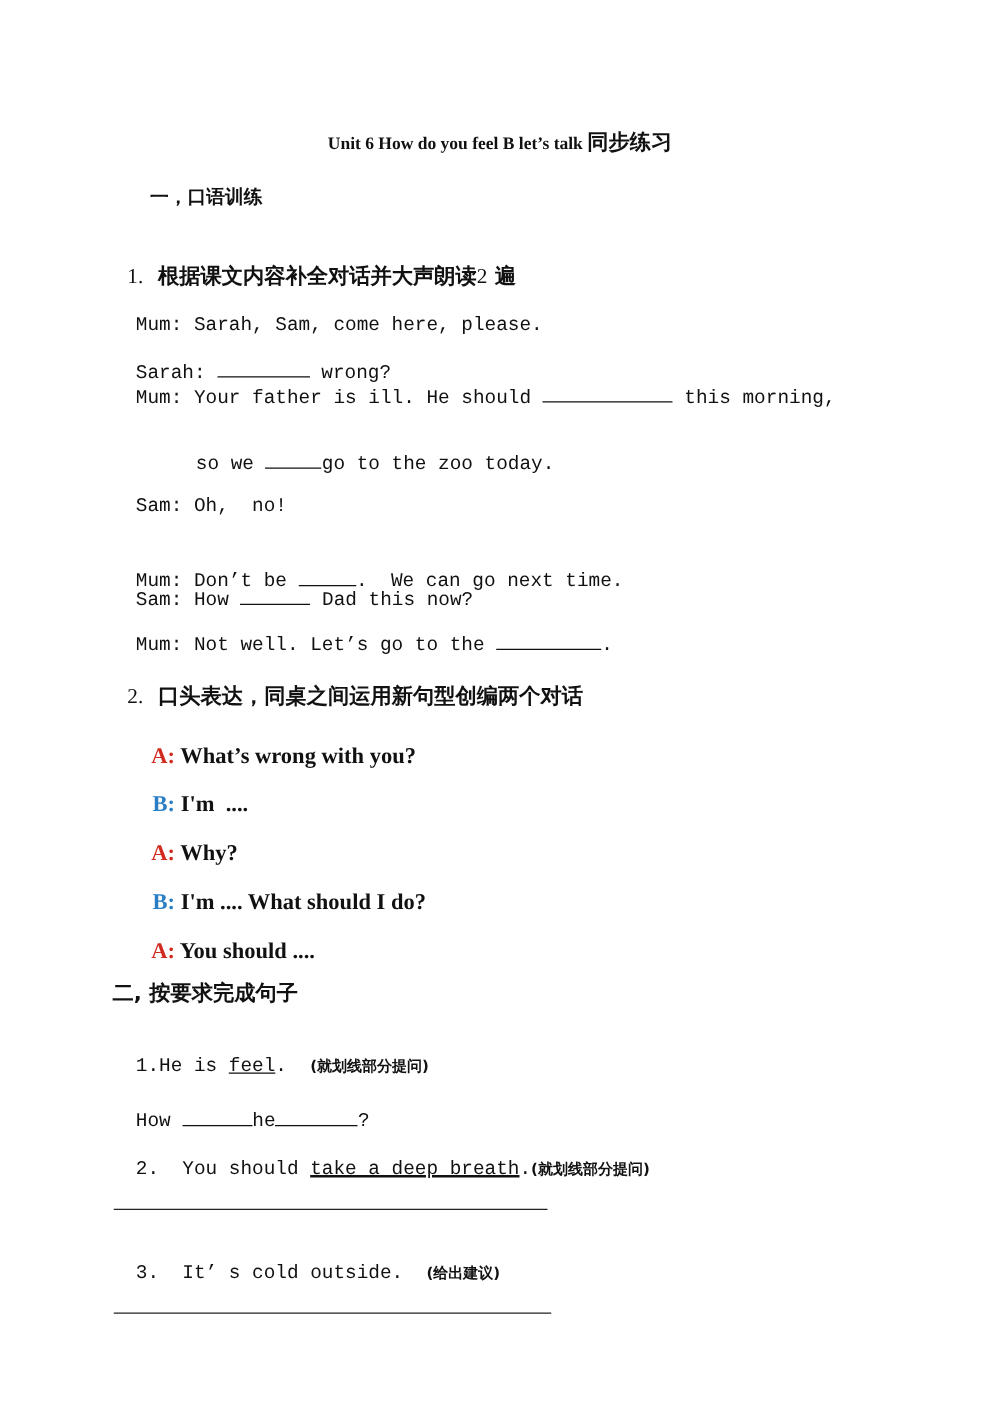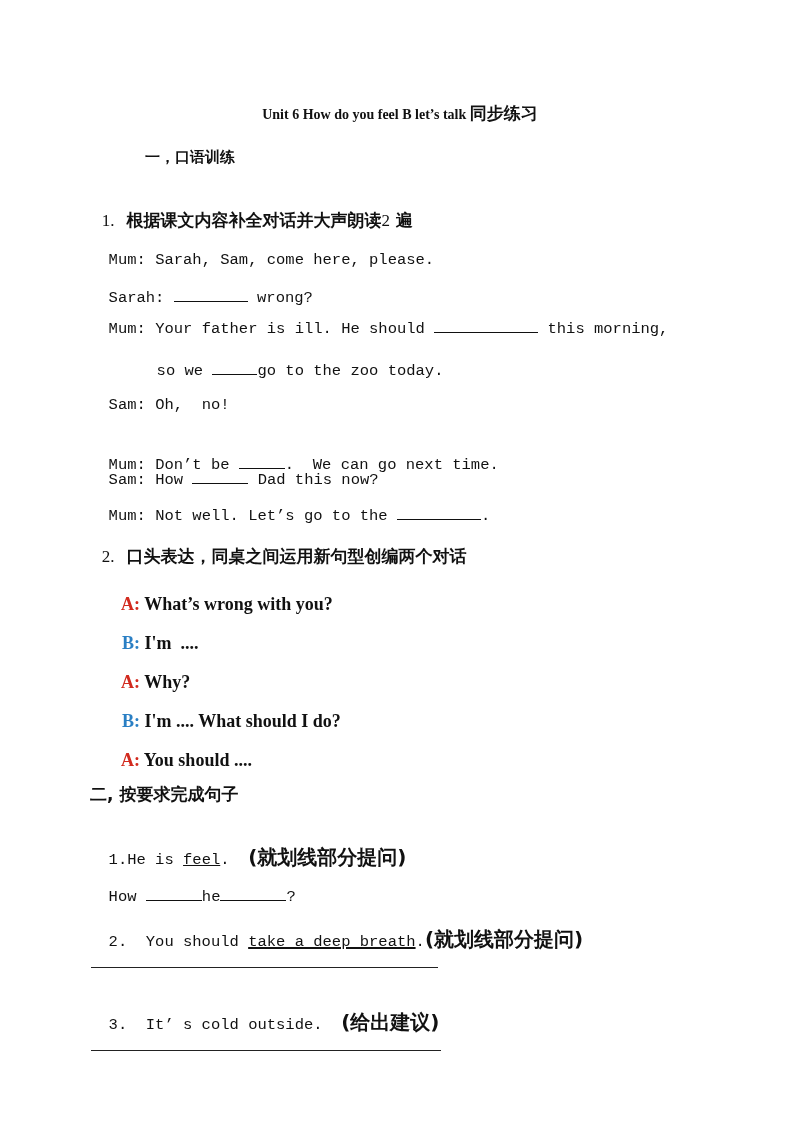--- a/index.html
+++ b/index.html
@@ -16,45 +16,45 @@
     .cnhead { font-family: "DejaVu Sans", sans-serif; font-weight: bold; font-size: 15px; }
     .cnhead-lg { font-family: "DejaVu Sans", sans-serif; font-weight: bold; font-size: 17px; }
     .num { font-family: "Liberation Serif", serif; font-size: 17px; font-weight: normal; }
     .mono { font-family: "Liberation Mono", monospace; font-size: 15.5px; }
     .blank { display: inline-block; border-bottom: 1px solid #111; height: 14px; vertical-align: baseline; }
     .u { text-decoration: underline; }
     .u2 { text-decoration: underline; text-decoration-thickness: 2px; }
     .dlg { font-family: "Liberation Serif", serif; font-weight: bold; font-size: 18px; color: #111; }
     .spk-a { color: #d22a1e; }
     .spk-b { color: #2a7fc4; }
-    .cnbold { font-family: "DejaVu Sans", sans-serif; font-weight: bold; font-size: 20px; }
+    .cnbold { font-family: "DejaVu Sans", sans-serif; font-weight: bold; font-size: 12px; }
     .line { position: absolute; height: 1px; background: #222; }
   </style>
 </head>
 <body>
 
 <div class="abs title">
   <span>Unit 6 How do you feel B let’s talk </span><span class="cn">同步练习</span>
 </div>
 
-<div class="abs cnhead" style="top:148px; left:120px;margin-left:25px;">一，口语训练</div>
+<div class="abs cnhead" style="top:148px; left:120px;">一，口语训练</div>
 
 <div class="abs cnhead-lg" style="top:189px; left:90px;">
   <span class="num">1.</span>  <span>根据课文内容补全对话并大声朗读</span><span class="num">2</span> <span>遍</span>
 </div>
 
 <div class="abs mono" style="top:233px; left:90px;">
   <span>Mum:</span><span> Sarah, Sam, come here, please.</span>
 </div>
 
 <div class="abs mono" style="top:269px; left:90px;">
   <span>Sarah:</span><span> </span><span class="blank" style="width:74px;"></span><span> wrong?</span>
 </div>
 
-<div class="abs mono" style="top:300px; left:90px;">
+<div class="abs mono" style="top:289px; left:90px;">
   <span>Mum:</span><span> Your father is ill. He should </span><span class="blank" style="width:104px;"></span><span> this morning,</span>
 </div>
 
 <div class="abs mono" style="top:342px; left:138px;">
   <span>so we </span><span class="blank" style="width:45px;"></span><span>go to the zoo today.</span>
 </div>
 
 <div class="abs mono" style="top:378px; left:90px;">
   <span>Sam:</span><span> Oh,  no!</span>
 </div>

